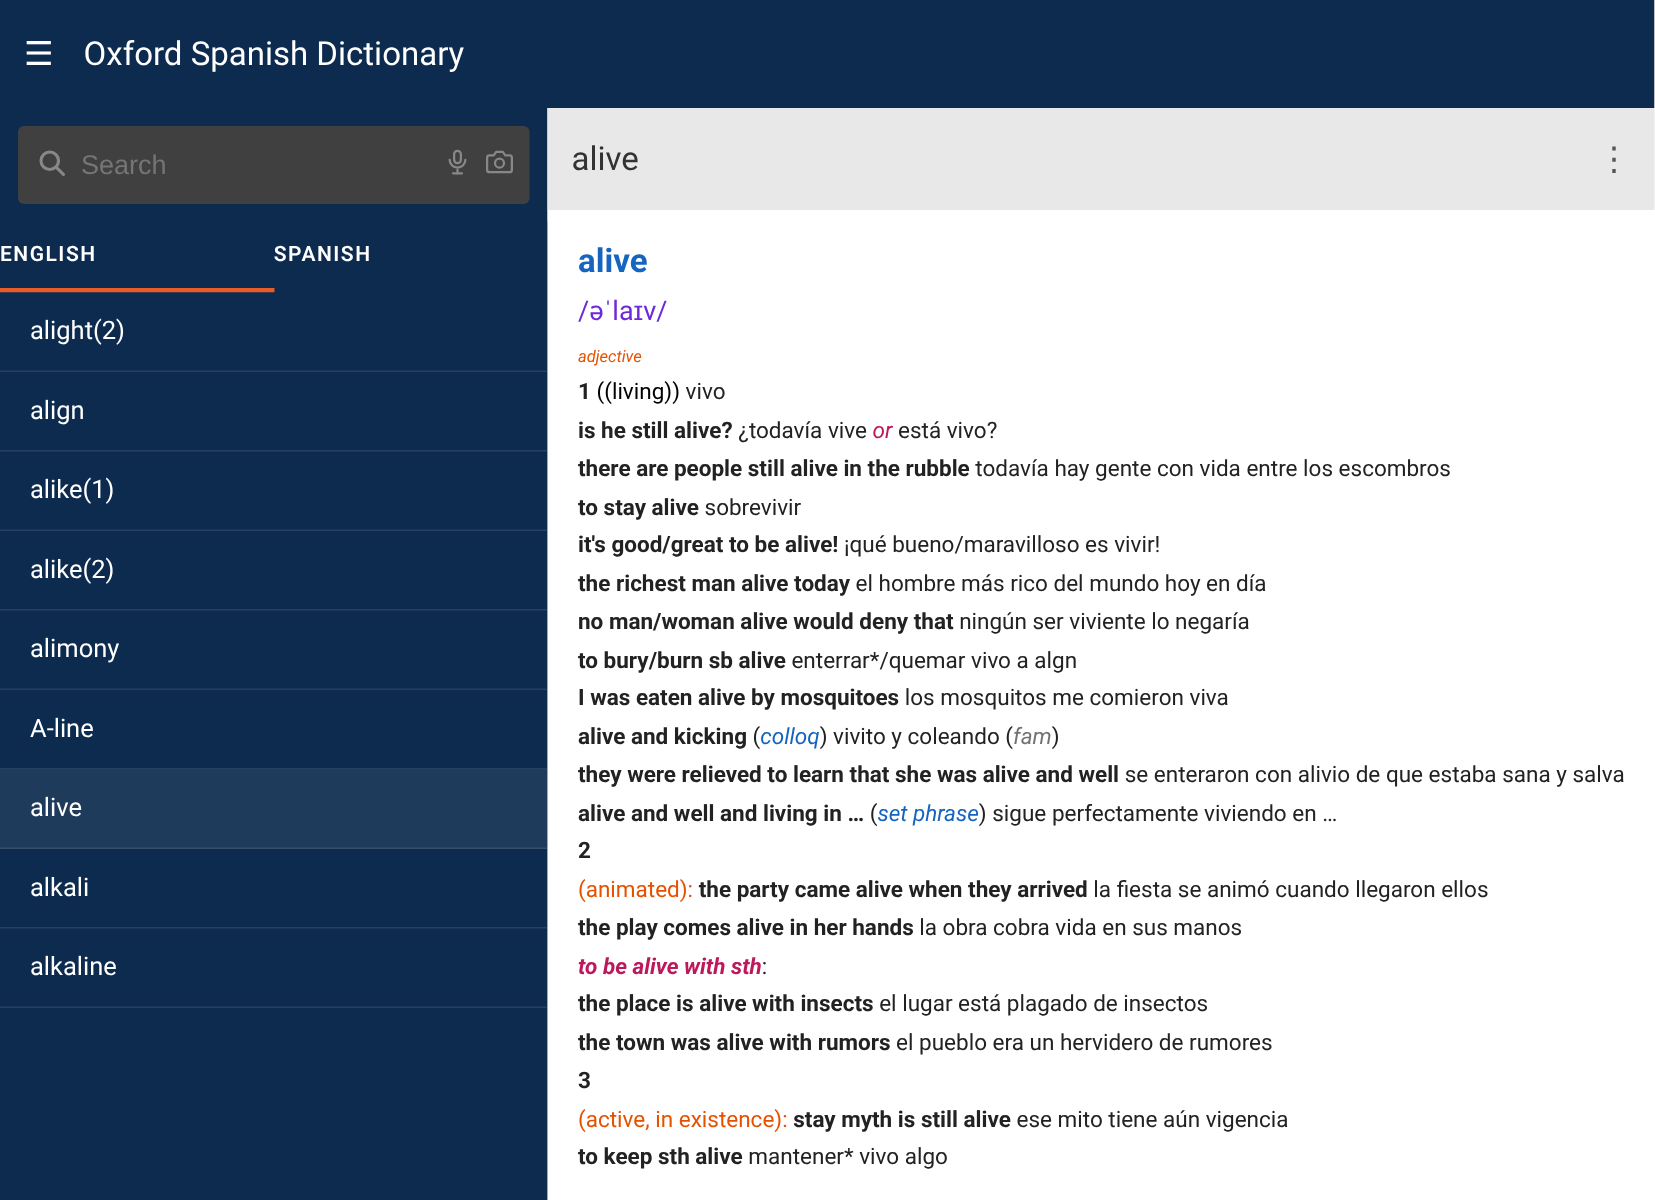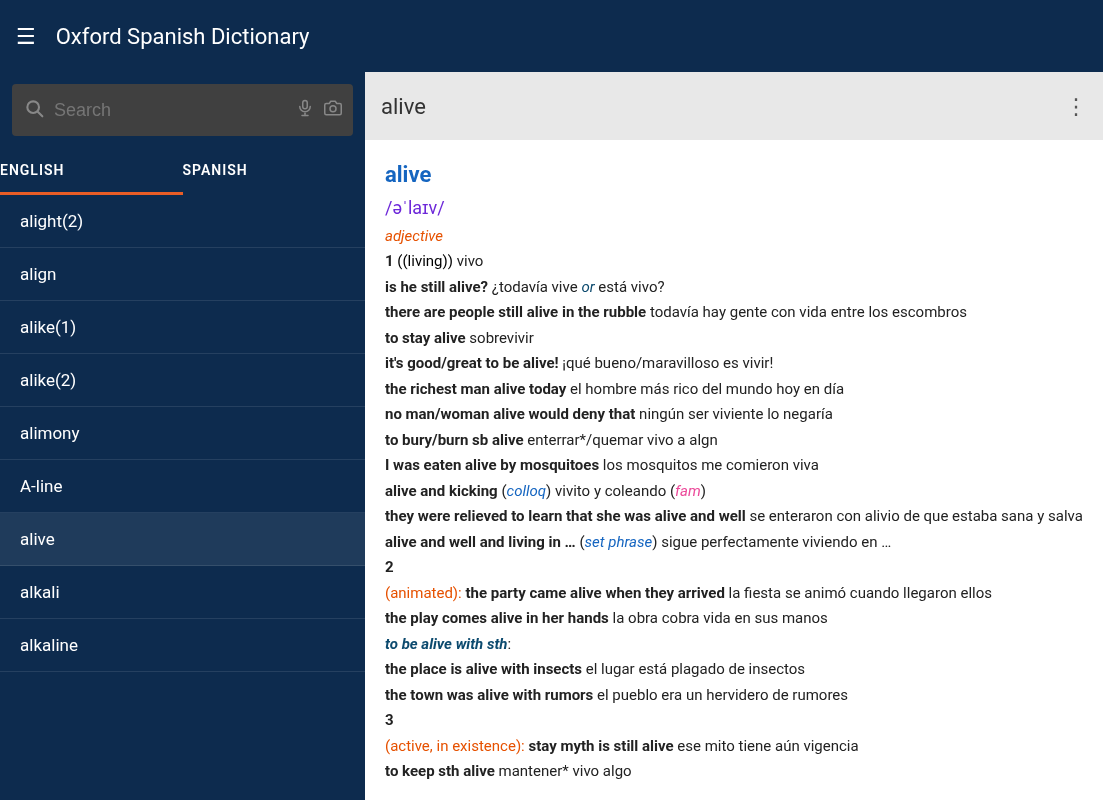--- a/index.html
+++ b/index.html
@@ -155,32 +155,32 @@
       font-weight: bold;
       color: #1565c0;
     }
     .dict-phonetic {
       color: #6d28d9;
       font-size: 18px;
     }
     .dict-pos {
       color: #e65100;
       font-style: italic;
-      font-size: 15px;
+      font-size: 11px;
     }
     .dict-label {
       color: #555;
     }
 
     .dict-body {
       font-size: 15px;
       color: #222;
     }
     .dict-body b { font-weight: bold; }
-    .dict-body i { font-style: italic; color: #0c4a6e; }
+    .dict-body i { font-style: italic; color: #be185d; }
 
     
     .word-list::-webkit-scrollbar { width: 4px; }
     .word-list::-webkit-scrollbar-thumb { background: rgba(255,255,255,0.2); }
     .dict-content::-webkit-scrollbar { width: 4px; }
     .dict-content::-webkit-scrollbar-thumb { background: #ccc; }
   </style>
 </head>
 <body>
 
@@ -259,21 +259,21 @@
         <div>
           <b>1</b> <span style="color:#000000;">(<span>(living)</span>)</span> <span>vivo</span><br>
           <b>is he still alive?</b> ¿todavía vive <i>or</i> está vivo?<br>
           <b>there are people still alive in the rubble</b> todavía hay gente con vida entre los escombros<br>
           <b>to stay alive</b> sobrevivir<br>
           <b>it's good/great to be alive!</b> ¡qué bueno/maravilloso es vivir!<br>
           <b>the richest man alive today</b> el hombre más rico del mundo hoy en día<br>
           <b>no man/woman alive would deny that</b> ningún ser viviente lo negaría<br>
           <b>to bury/burn sb alive</b> enterrar*/quemar vivo a algn<br>
           <b>I was eaten alive by mosquitoes</b> los mosquitos me comieron viva<br>
-          <b>alive and kicking</b> (<span style="color:#1565c0;font-style:italic;">colloq</span>) vivito y coleando (<span style="color:#ec4899;font-style:italic;">fam</span>)<br>
+          <b>alive and kicking</b> (<span style="color:#1565c0;font-style:italic;">colloq</span>) vivito y coleando (<span style="color:#737373;font-style:italic;">fam</span>)<br>
           <b>they were relieved to learn that she was alive and well</b> se enteraron con alivio de que estaba sana y salva<br>
           <b>alive and well and living in …</b> (<span style="color:#1565c0;font-style:italic;">set phrase</span>) sigue perfectamente viviendo en …<br>
         </div>
 
         <div>
           <b>2</b><br>
           <span style="color:#e65100;">(animated):</span> <b>the party came alive when they arrived</b> la fiesta se animó cuando llegaron ellos<br>
           <b>the play comes alive in her hands</b> la obra cobra vida en sus manos<br>
           <i><b>to be alive with sth</b></i>:<br>
           <b>the place is alive with insects</b> el lugar está plagado de insectos<br>

